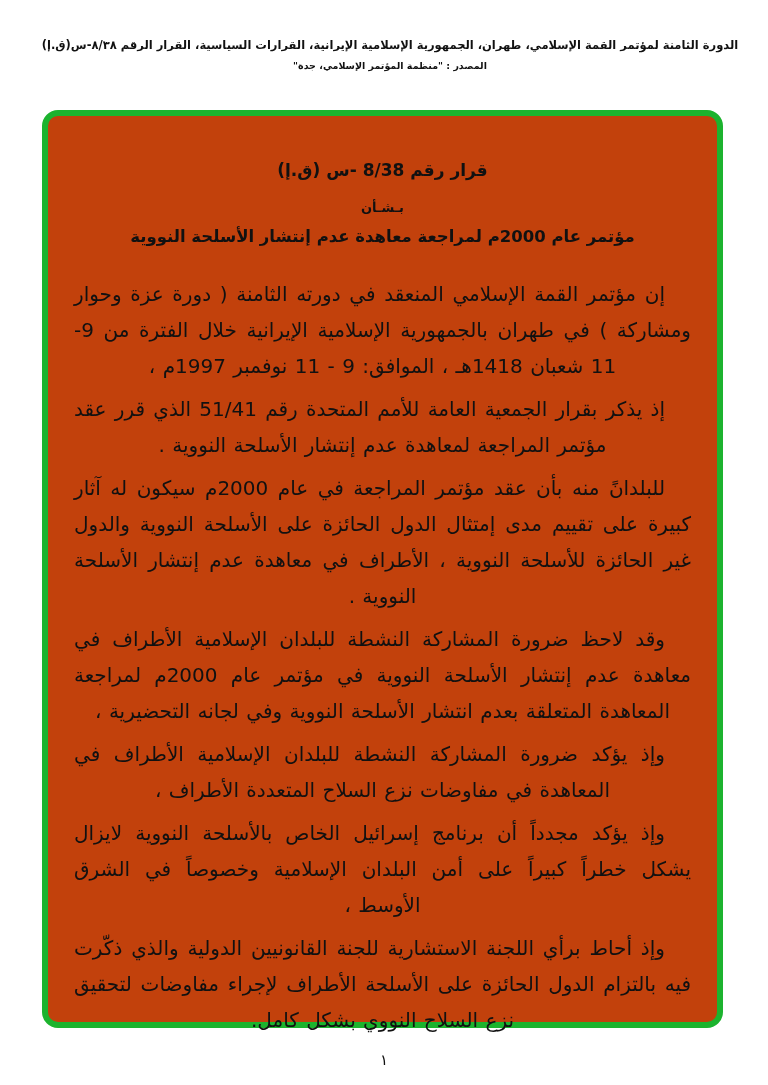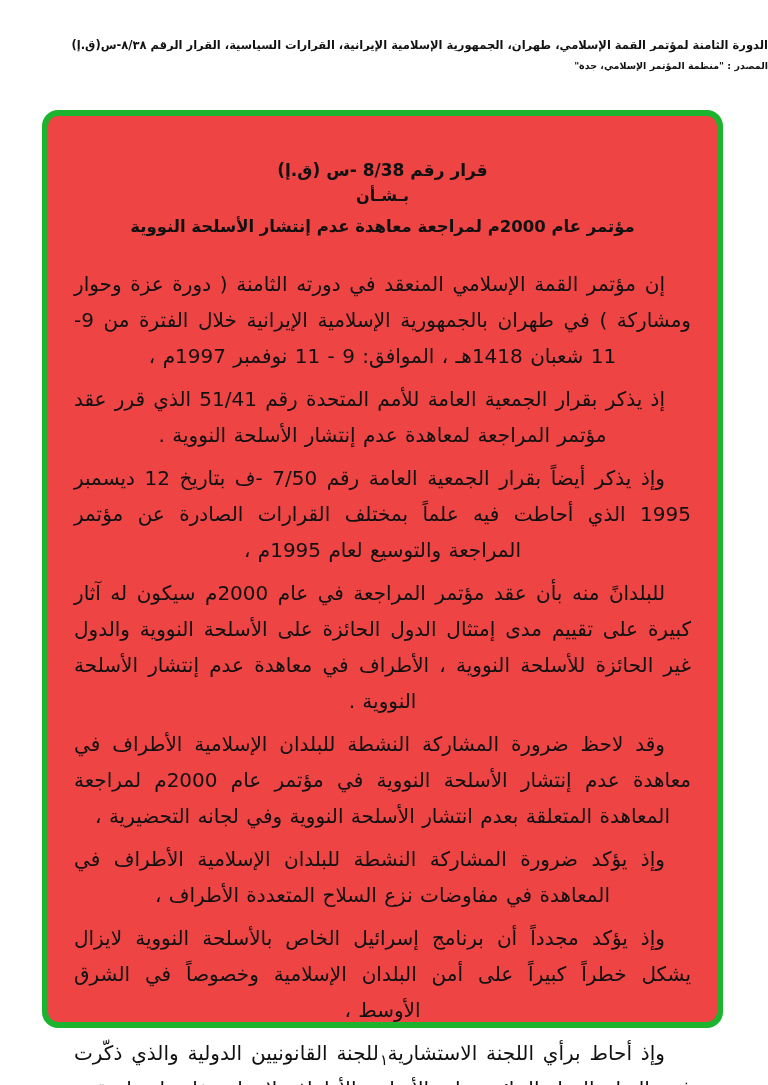--- a/index.html
+++ b/index.html
@@ -8,36 +8,37 @@
     position:relative;
     width:768px; height:1085px;
     margin:0 auto;
     background:#ffffff;
     font-family:"DejaVu Sans", sans-serif;
     color:#111111;
     overflow:hidden;
   }
   .doc-header {
     position:absolute; top:38px; left:12px; right:0;
+    text-align:center;
     direction:rtl;
   }
   .hdr-line1 { font-size:11.5px; font-weight:bold; letter-spacing:0; }
   .hdr-line2 { font-size:9.5px; font-weight:bold; margin-top:8px; }
   .green-box {
     position:absolute; left:42px; top:110px;
     width:681px; height:918px;
     box-sizing:border-box;
     border:6px solid #1cb32e;
     border-radius:16px;
     padding:44px 26px 0 26px;
-    background:#ef4444;
+    background:#c2410c;
   }
   .title-block { text-align:center; direction:rtl; }
   .title-l1 { font-size:17px; font-weight:bold; }
-  .title-l2 { font-size:16px; font-weight:bold; margin-top:6px; }
+  .title-l2 { font-size:13px; font-weight:bold; margin-top:20px; }
   .title-l3 { font-size:16.5px; font-weight:bold; margin-top:12px;text-align:center; }
   .body { direction:rtl; margin-top:30px; }
   .para {
     font-size:20px;
     line-height:36px;
     text-align:justify;
     text-align-last:center;
     text-indent:26px;
     margin:0 0 7px 0;
     word-spacing:1px;
@@ -64,21 +65,20 @@
 
     <div class="title-block">
       <div class="title-l1">قرار رقم 8/38 -س (ق.إ)</div>
       <div class="title-l2">بـشـأن</div>
       <div class="title-l3">مؤتمر عام 2000م لمراجعة معاهدة عدم إنتشار الأسلحة النووية</div>
     </div>
 
     <div class="body">
       <p class="para"><b class="lead"></b><span>إن مؤتمر القمة الإسلامي المنعقد في دورته الثامنة ( دورة عزة وحوار ومشاركة ) في طهران بالجمهورية الإسلامية الإيرانية خلال الفترة من 9-11 شعبان 1418هـ ، الموافق: 9 - 11 نوفمبر 1997م ،</span></p>
       <p class="para"><b class="lead">إذ يذكر</b><span> بقرار الجمعية العامة للأمم المتحدة رقم 51/41 الذي قرر عقد مؤتمر المراجعة لمعاهدة عدم إنتشار الأسلحة النووية .</span></p>
-      <p class="para"><b class="lead">وإذ يذكر أيضاً</b><span> بقرار الجمعية العامة رقم 7/50 -ف بتاريخ 12 ديسمبر 1995 الذي أحاطت فيه علماً بمختلف القرارات الصادرة عن مؤتمر المراجعة والتوسيع لعام 1995م ،</span></p>
       <p class="para"><b class="lead">للبلدانً</b><span> منه بأن عقد مؤتمر المراجعة في عام 2000م سيكون له آثار كبيرة على تقييم مدى إمتثال الدول الحائزة على الأسلحة النووية والدول غير الحائزة للأسلحة النووية ، الأطراف في معاهدة عدم إنتشار الأسلحة النووية .</span></p>
       <p class="para"><b class="lead">وقد لاحظ</b><span> ضرورة المشاركة النشطة للبلدان الإسلامية الأطراف في معاهدة عدم إنتشار الأسلحة النووية في مؤتمر عام 2000م لمراجعة المعاهدة المتعلقة بعدم انتشار الأسلحة النووية وفي لجانه التحضيرية ،</span></p>
       <p class="para"><b class="lead">وإذ يؤكد</b><span> ضرورة المشاركة النشطة للبلدان الإسلامية الأطراف في المعاهدة في مفاوضات نزع السلاح المتعددة الأطراف ،</span></p>
       <p class="para"><b class="lead">وإذ يؤكد مجدداً</b><span> أن برنامج إسرائيل الخاص بالأسلحة النووية لايزال يشكل خطراً كبيراً على أمن البلدان الإسلامية وخصوصاً في الشرق الأوسط ،</span></p>
       <p class="para"><b class="lead">وإذ أحاط</b><span> برأي اللجنة الاستشارية للجنة القانونيين الدولية والذي ذكّرت فيه بالتزام الدول الحائزة على الأسلحة الأطراف لإجراء مفاوضات لتحقيق نزع السلاح النووي بشكل كامل.</span></p>
     </div>
 
   </div>
 
   <div class="page-num">١</div>

